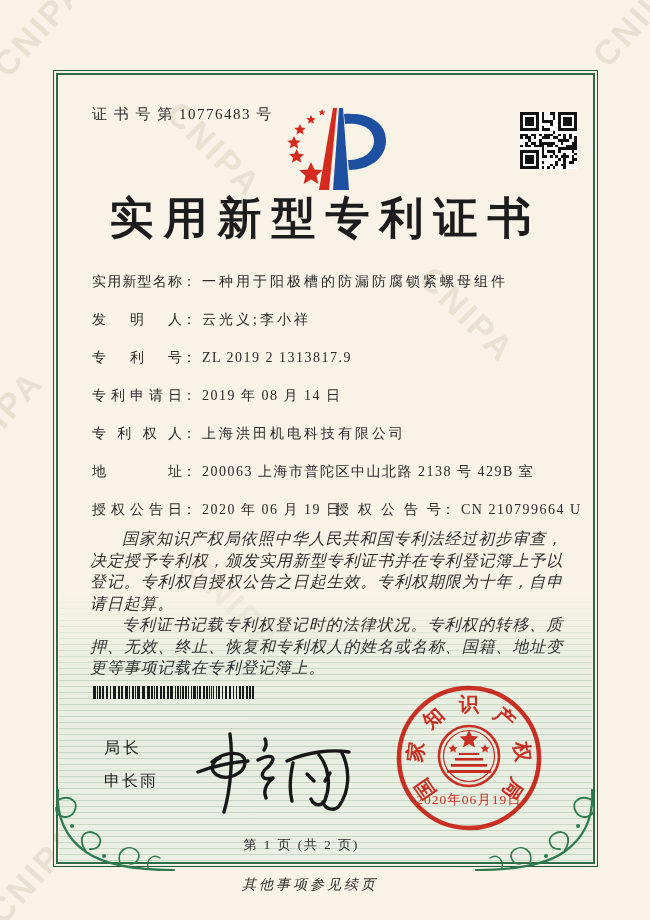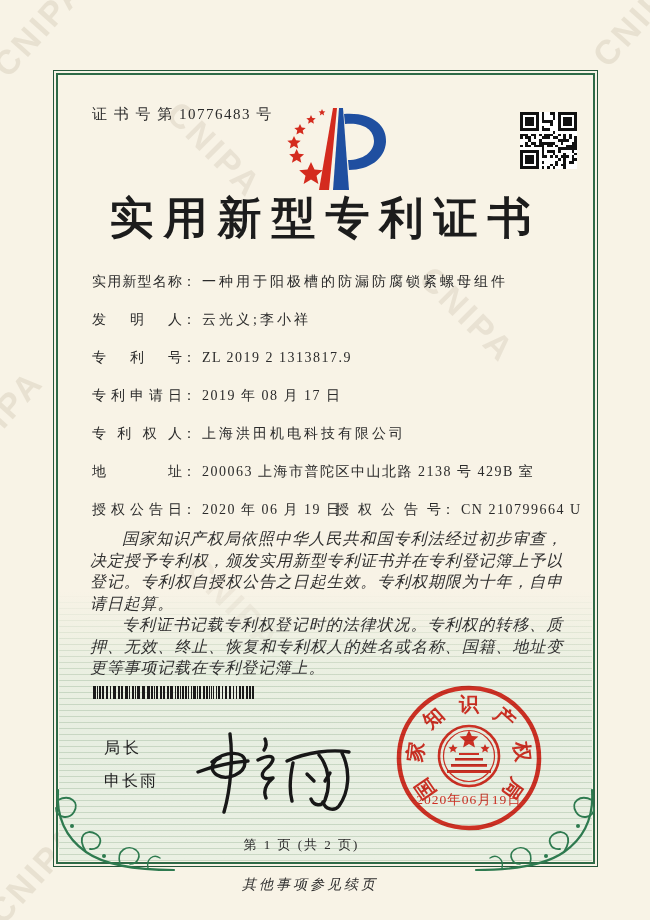--- a/index.html
+++ b/index.html
@@ -251,21 +251,21 @@
       <rect x="1" y="15" width="5" height="5" fill="#fff"></rect>
       <rect x="2" y="16" width="3" height="3" fill="#111"></rect>
     </svg>
 
   <div class="doc-title">实用新型专利证书</div>
 
   <div class="fields" id="fields">
       <div class="frow"><span class="flabel">实用新型名称</span><span class="fcolon">：</span><span class="fvalue cjk">一种用于阳极槽的防漏防腐锁紧螺母组件</span></div>
       <div class="frow"><span class="flabel">发明人</span><span class="fcolon">：</span><span class="fvalue cjk">云光义;李小祥</span></div>
       <div class="frow"><span class="flabel">专利号</span><span class="fcolon">：</span><span class="fvalue ">ZL 2019 2 1313817.9</span></div>
-      <div class="frow"><span class="flabel">专利申请日</span><span class="fcolon">：</span><span class="fvalue ">2019 年 08 月 17 日</span></div>
+      <div class="frow"><span class="flabel">专利申请日</span><span class="fcolon">：</span><span class="fvalue ">2019 年 08 月 14 日</span></div>
       <div class="frow"><span class="flabel">专利权人</span><span class="fcolon">：</span><span class="fvalue cjk">上海洪田机电科技有限公司</span></div>
       <div class="frow"><span class="flabel">地址</span><span class="fcolon">：</span><span class="fvalue ">200063 上海市普陀区中山北路 2138 号 429B 室</span></div>
       <div class="frow"><span class="flabel">授权公告日</span><span class="fcolon">：</span><span class="fvalue ">2020 年 06 月 19 日</span><span class="fgroup2"><span class="flabel">授权公告号</span><span class="fcolon">：</span><span class="fvalue">CN 210799664 U</span></span></div>
     </div>
 
   <div class="paras">
     <p>国家知识产权局依照中华人民共和国专利法经过初步审查，决定授予专利权，颁发实用新型专利证书并在专利登记簿上予以登记。专利权自授权公告之日起生效。专利权期限为十年，自申请日起算。</p>
     <p>专利证书记载专利权登记时的法律状况。专利权的转移、质押、无效、终止、恢复和专利权人的姓名或名称、国籍、地址变更等事项记载在专利登记簿上。</p>
   </div>
 

